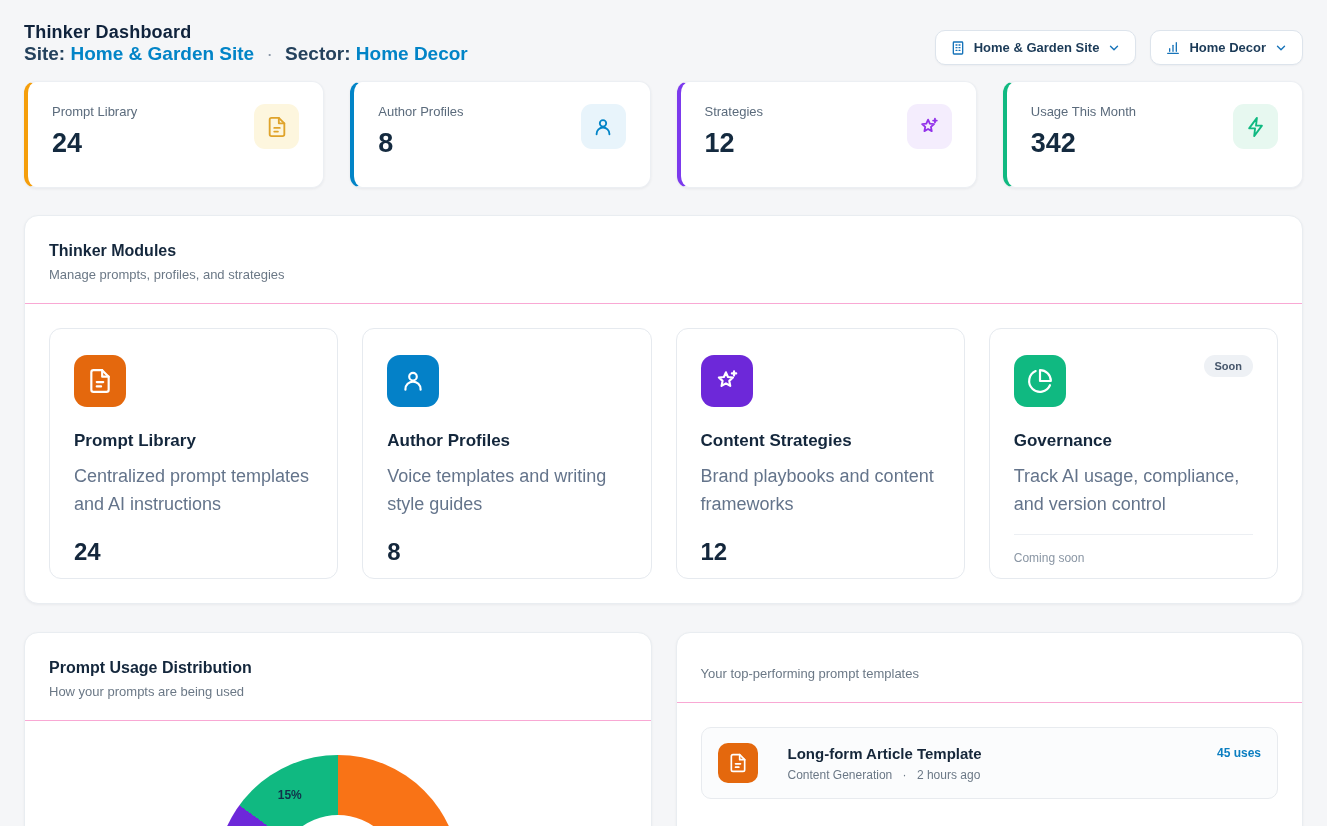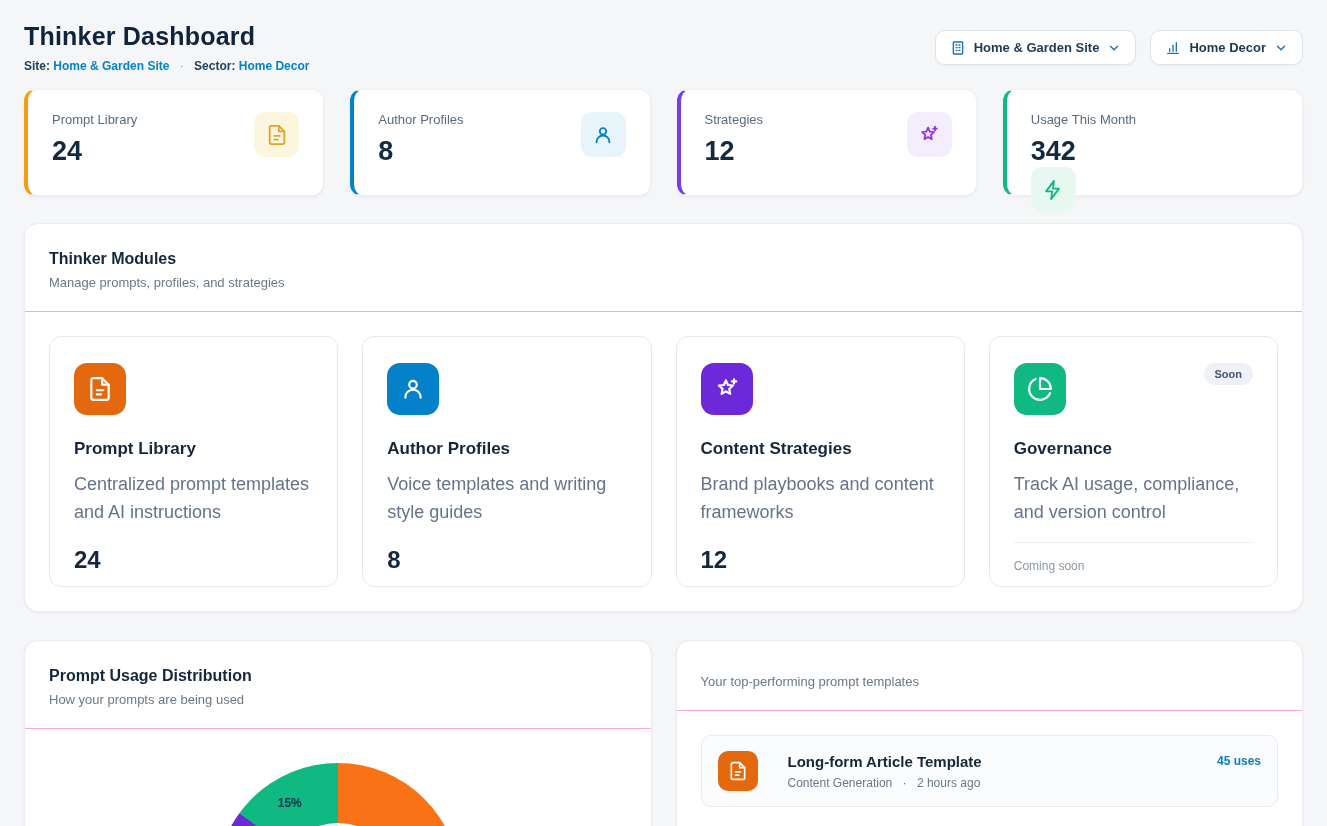--- a/index.html
+++ b/index.html
@@ -5,22 +5,22 @@
   * { margin:0; padding:0; box-sizing:border-box; }
   html,body { width:1327px; height:826px; overflow:hidden; }
   body {
     font-family:"Liberation Sans","DejaVu Sans",sans-serif;
     background:#f5f6f8; color:#14273c;
   }
   .page { width:1327px; height:826px; padding:22px 24px 0; overflow:hidden; }
 
   
   .header-row { display:flex; justify-content:space-between; align-items:flex-start; margin-bottom:16px; }
-  .page-title { font-size:25px; font-weight:800; color:#10233c; letter-spacing:.2px; }
-  .breadcrumb { margin-top:8px; font-size:12px; font-weight:600; color:#24415c; }
+  .page-title { font-size:18px; font-weight:800; color:#10233c; letter-spacing:.2px; }
+  .breadcrumb { margin-top:0; font-size:19px; font-weight:600; color:#24415c; }
   .breadcrumb a { color:#0284c7; text-decoration:none; cursor:pointer; }
   .breadcrumb .dot { color:#8b98a8; margin:0 7px; font-weight:400; }
   .header-right { display:flex; gap:14px; padding-top:8px; }
   .selector-btn {
     display:flex; align-items:center; gap:8px; height:35px; padding:0 14px;
     background:#fff; border:1px solid #dde4ec; border-radius:10px;
     font-family:inherit; font-size:13px; font-weight:700; color:#1b3a57; cursor:pointer;
     box-shadow:0 1px 2px rgba(16,24,40,.04);
   }
   .selector-btn svg { display:block; }
@@ -190,21 +190,21 @@
         <div class="stat-value">12</div>
       </div>
       <div class="stat-icon-wrap" style="background-color: rgb(244, 237, 253);">
         <svg width="22" height="22" viewBox="0 0 24 24" fill="none" stroke="#9333ea" stroke-width="2" stroke-linecap="round" stroke-linejoin="round">
             <path d="M11 4l1.9 4.3 4.6.5-3.4 3.1.9 4.6-4-2.3-4 2.3.9-4.6L4.5 8.8l4.6-.5z"></path>
             <path d="M18.5 3v4M16.5 5h4"></path>
           </svg>
       </div>
     </div>
 
-    <div class="stat-card" style="border-left-color: rgb(16, 185, 129); flex-direction: column;">
+    <div class="stat-card" style="border-left-color: rgb(16, 185, 129);">
       <div>
         <div class="stat-label">Usage This Month</div>
         <div class="stat-value">342</div>
       </div>
       <div class="stat-icon-wrap" style="background-color: rgb(231, 248, 240);">
         <svg width="22" height="22" viewBox="0 0 24 24" fill="none" stroke="#10b981" stroke-width="2" stroke-linecap="round" stroke-linejoin="round">
             <path d="M13 2 4.5 13.5H11L10 22l8.5-11.5H12z"></path>
           </svg>
       </div>
     </div>

